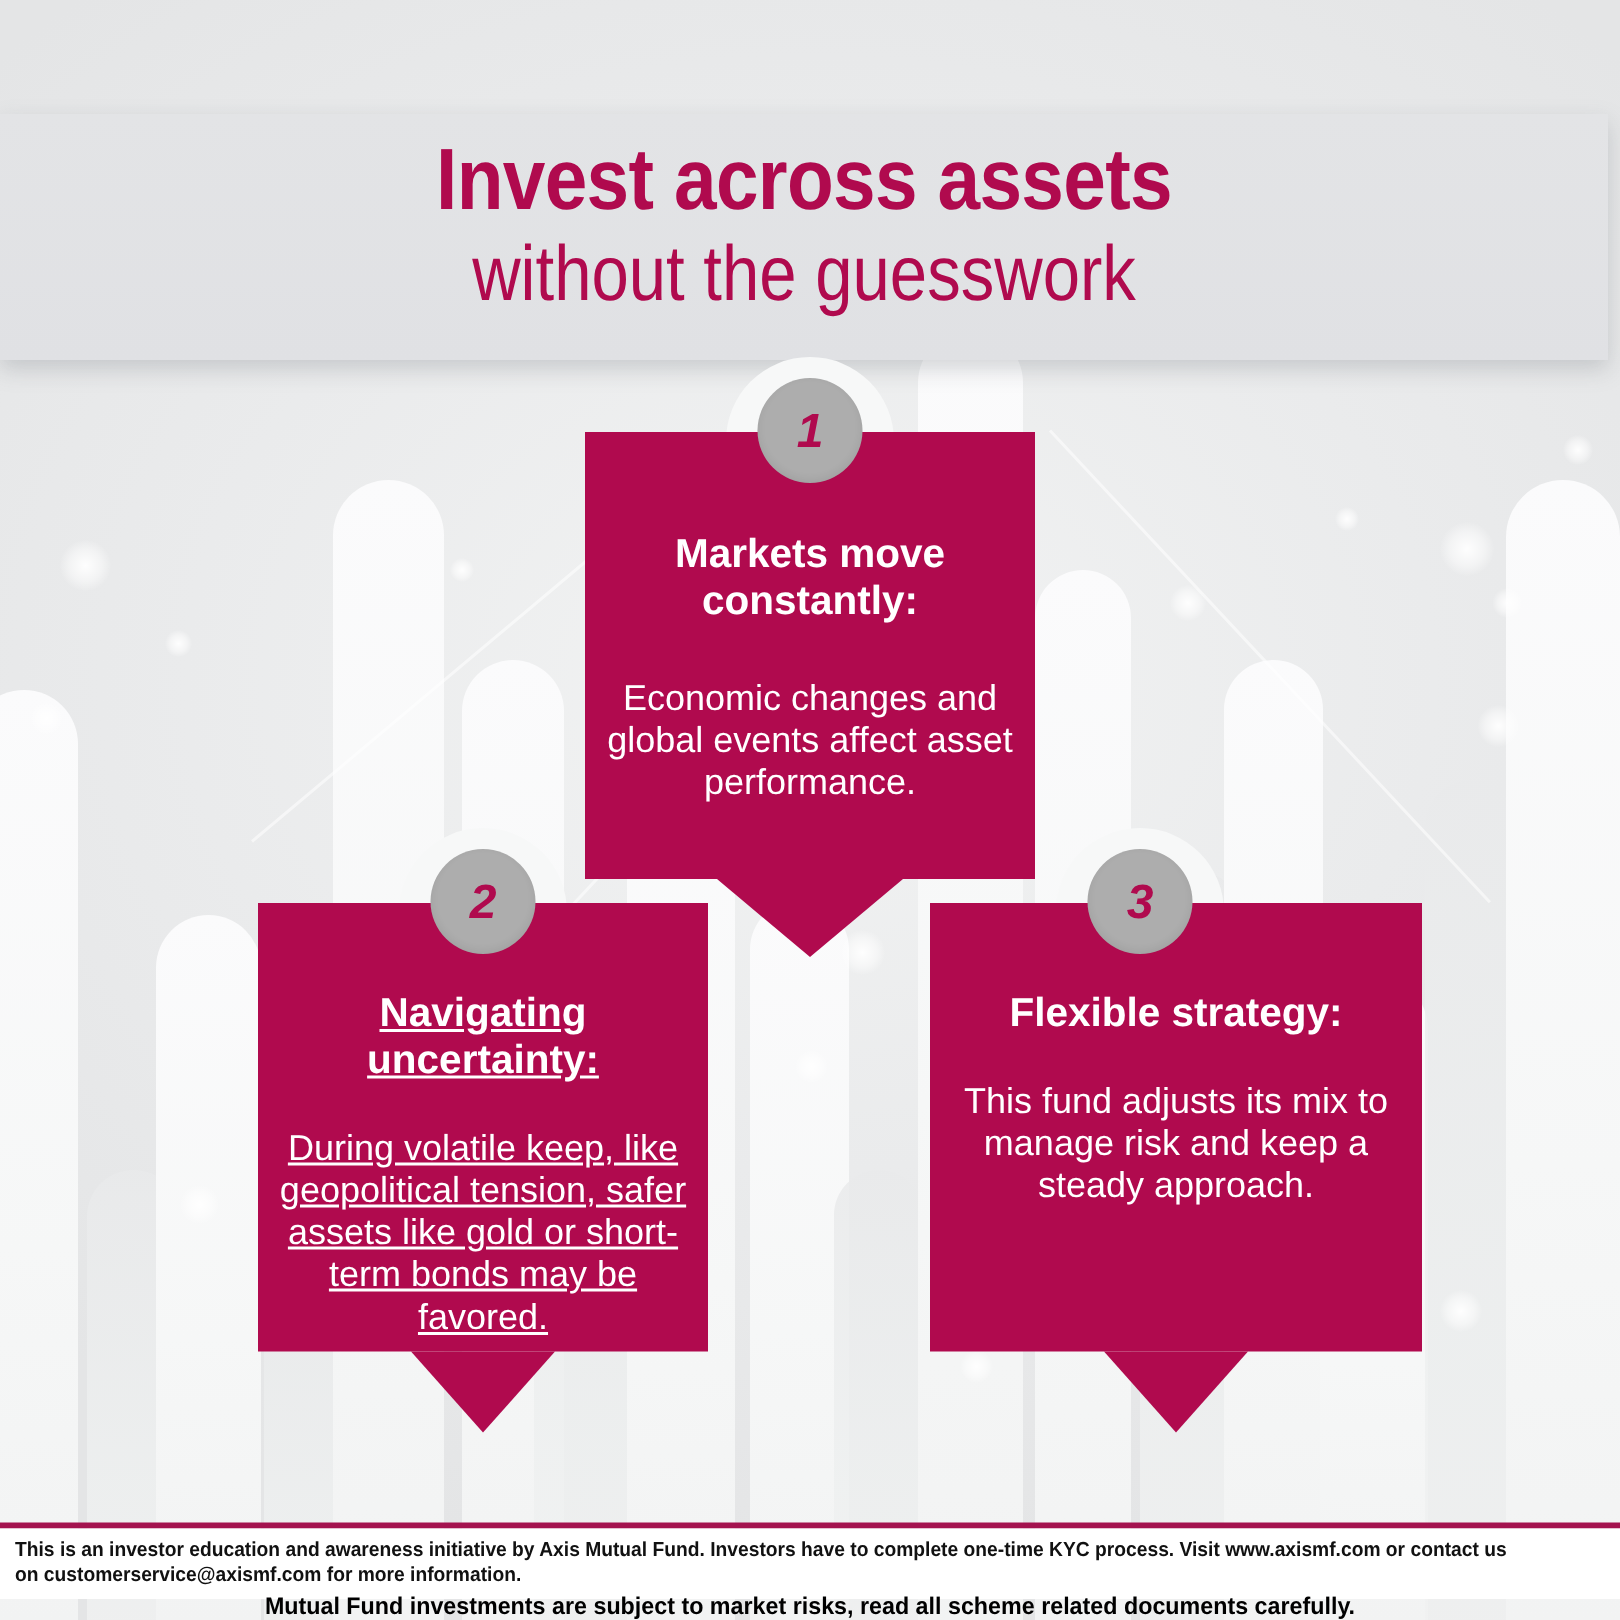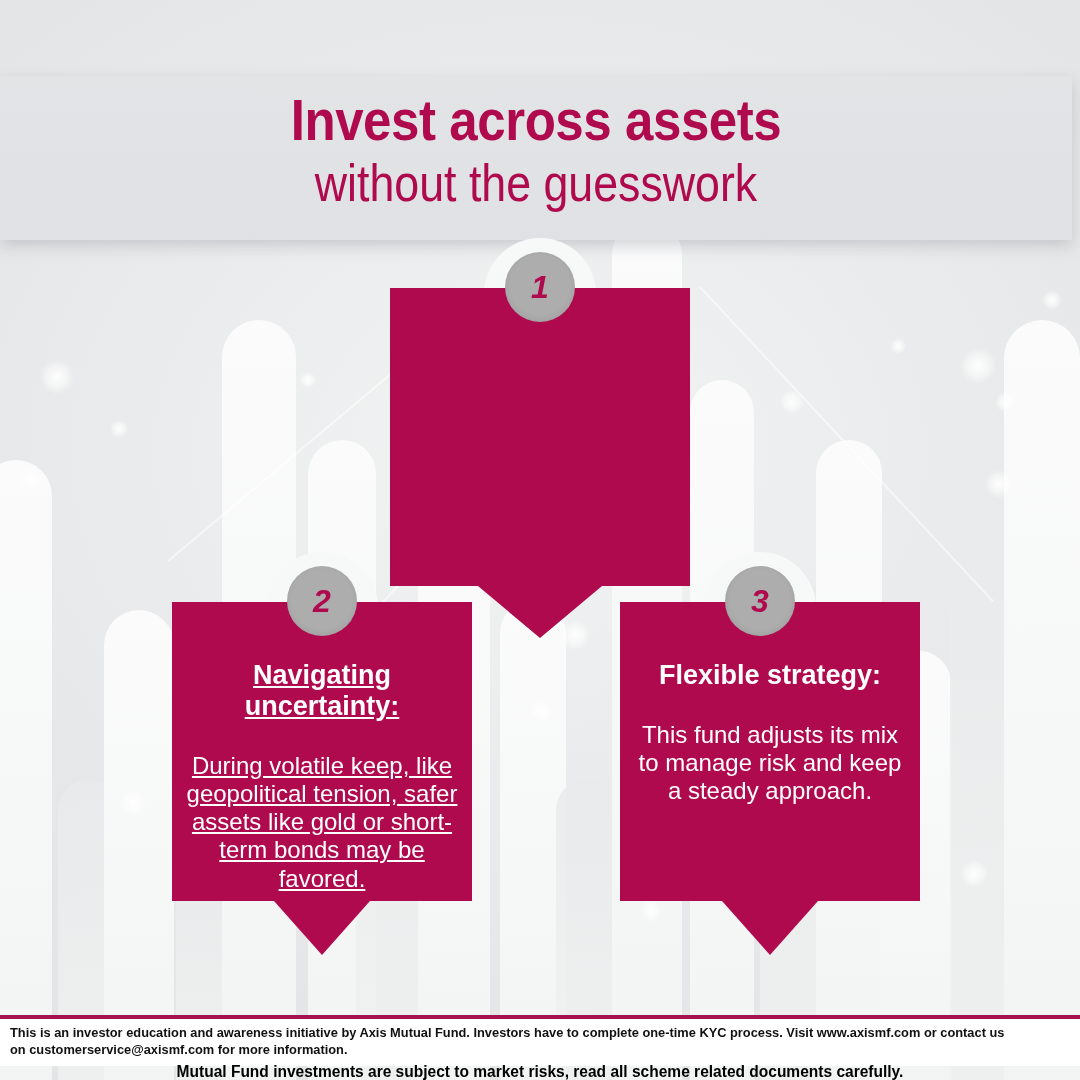--- a/index.html
+++ b/index.html
@@ -139,21 +139,21 @@
 
   
   #card-2 { left: 172px; top: 602px; width: 300px; height: 299px; padding: 58px 12px 0; text-decoration: underline; }
   #card-2 .tail { border-left-width: 48px; border-right-width: 48px; border-top-width: 54px; }
   #card-2 .card-title { font-size: 27px; }
   #card-2 .card-body { font-size: 24px; margin-top: 30px; }
   #badge-ring-2 { left: 266px; top: 552px; width: 112px; height: 112px; }
   #badge-2 { left: 287px; top: 566px; width: 70px; height: 70px; font-size: 32px; }
 
   
-  #card-3 { left: 620px; top: 602px; width: 300px; height: 299px; padding: 58px 12px 0; }
+  #card-3 { left: 620px; top: 602px; width: 328px; height: 299px; padding: 58px 12px 0; }
   #card-3 .tail { border-left-width: 48px; border-right-width: 48px; border-top-width: 54px; }
   #card-3 .card-title { font-size: 27px; }
   #card-3 .card-body { font-size: 24px; margin-top: 30px; }
   #badge-ring-3 { left: 704px; top: 552px; width: 112px; height: 112px; }
   #badge-3 { left: 725px; top: 566px; width: 70px; height: 70px; font-size: 32px; }
 
   
   .logo-band {
     position: absolute;
     left: 690px;
@@ -268,20 +268,22 @@
     <div class="dot" style="left:640px; top:900px; width:22px; height:22px;"></div>
   </div>
 
   <div class="header-band">
     <h1 class="title-main">Invest across assets</h1>
     <h2 class="title-sub">without the guesswork</h2>
   </div>
 
   <div class="badge-ring" id="badge-ring-1"></div>
   <div class="card" id="card-1">
+    <p class="card-title">Markets move constantly:</p>
+    <p class="card-body">Economic changes and global events affect asset performance.</p>
     <div class="tail"></div>
   </div>
   <div class="badge" id="badge-1">1</div>
 
   <div class="badge-ring" id="badge-ring-2"></div>
   <div class="card" id="card-2">
     <p class="card-title">Navigating uncertainty:</p>
     <p class="card-body">During volatile keep, like geopolitical tension, safer assets like gold or short-term bonds may be favored.</p>
     <div class="tail"></div>
   </div>

